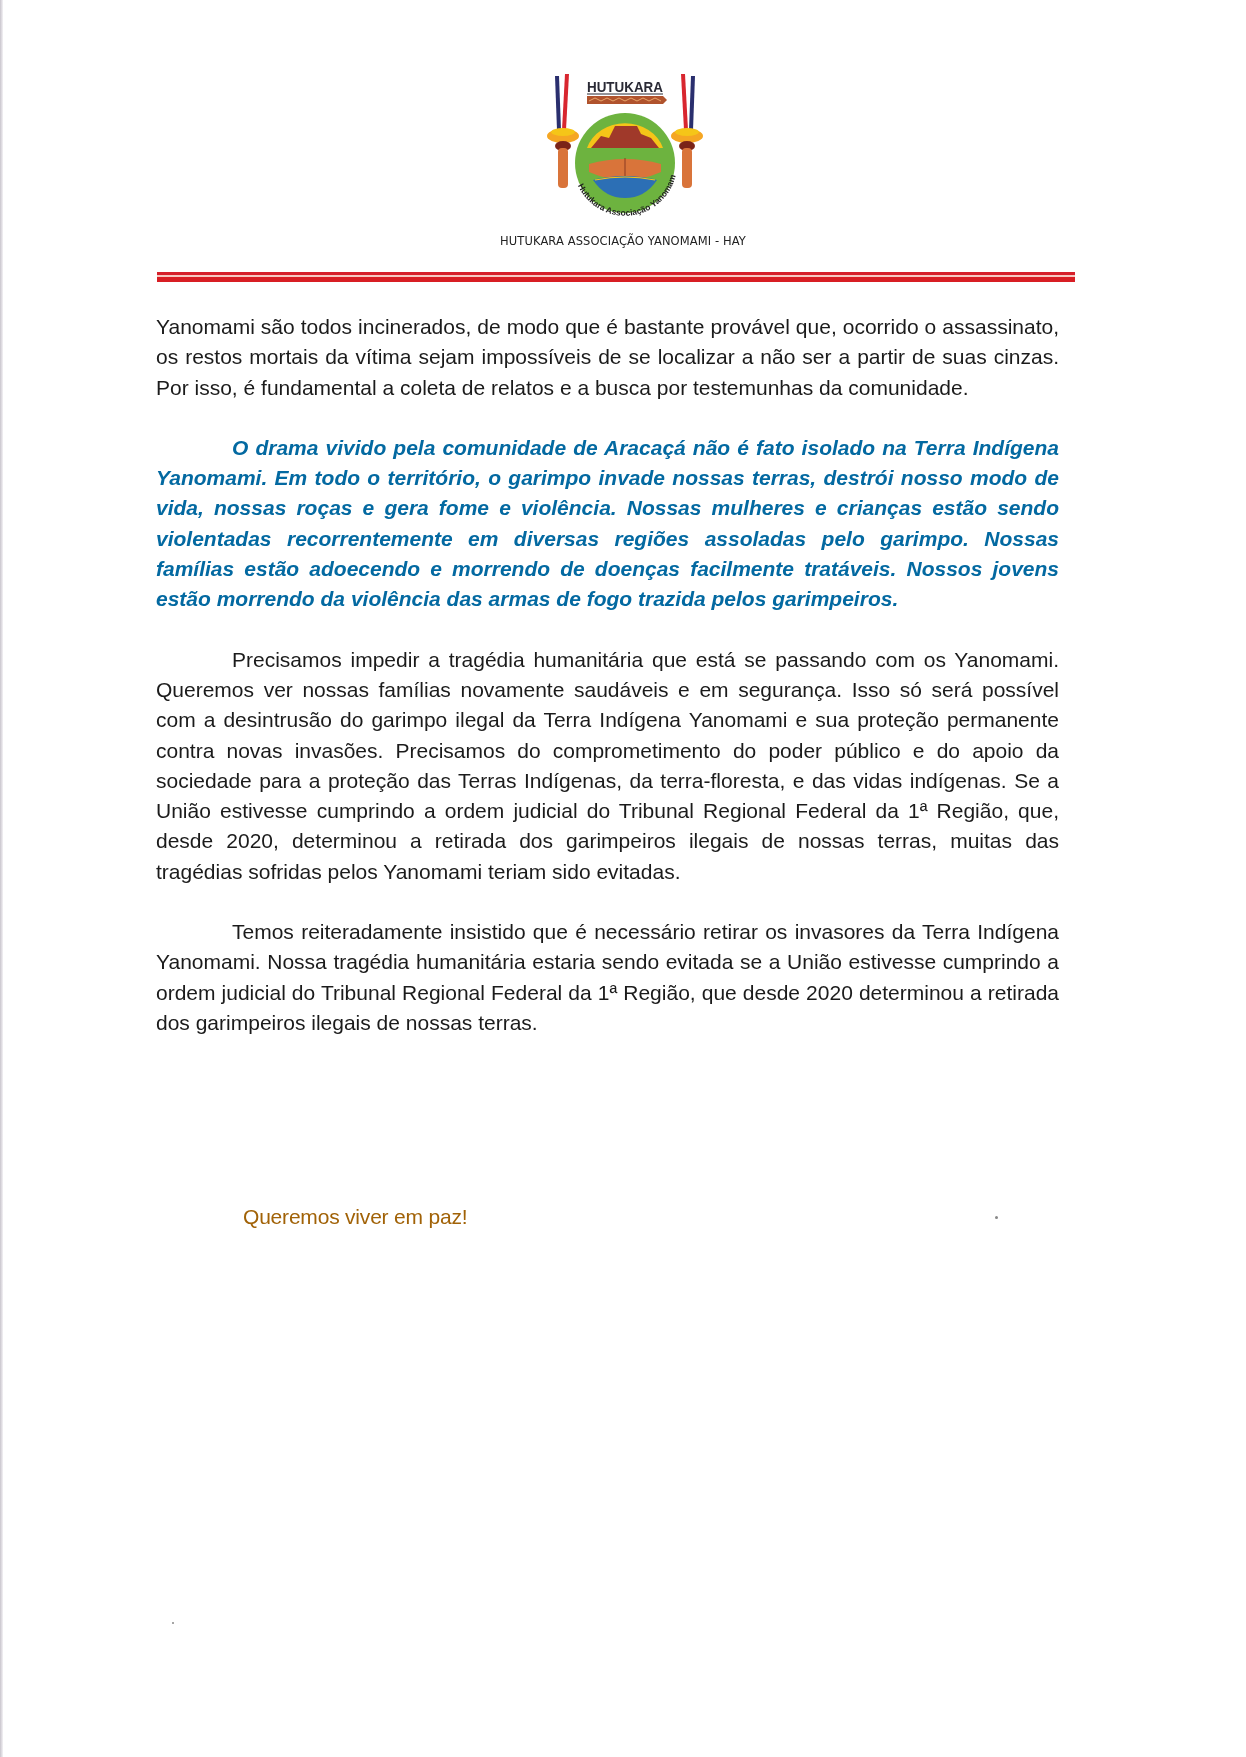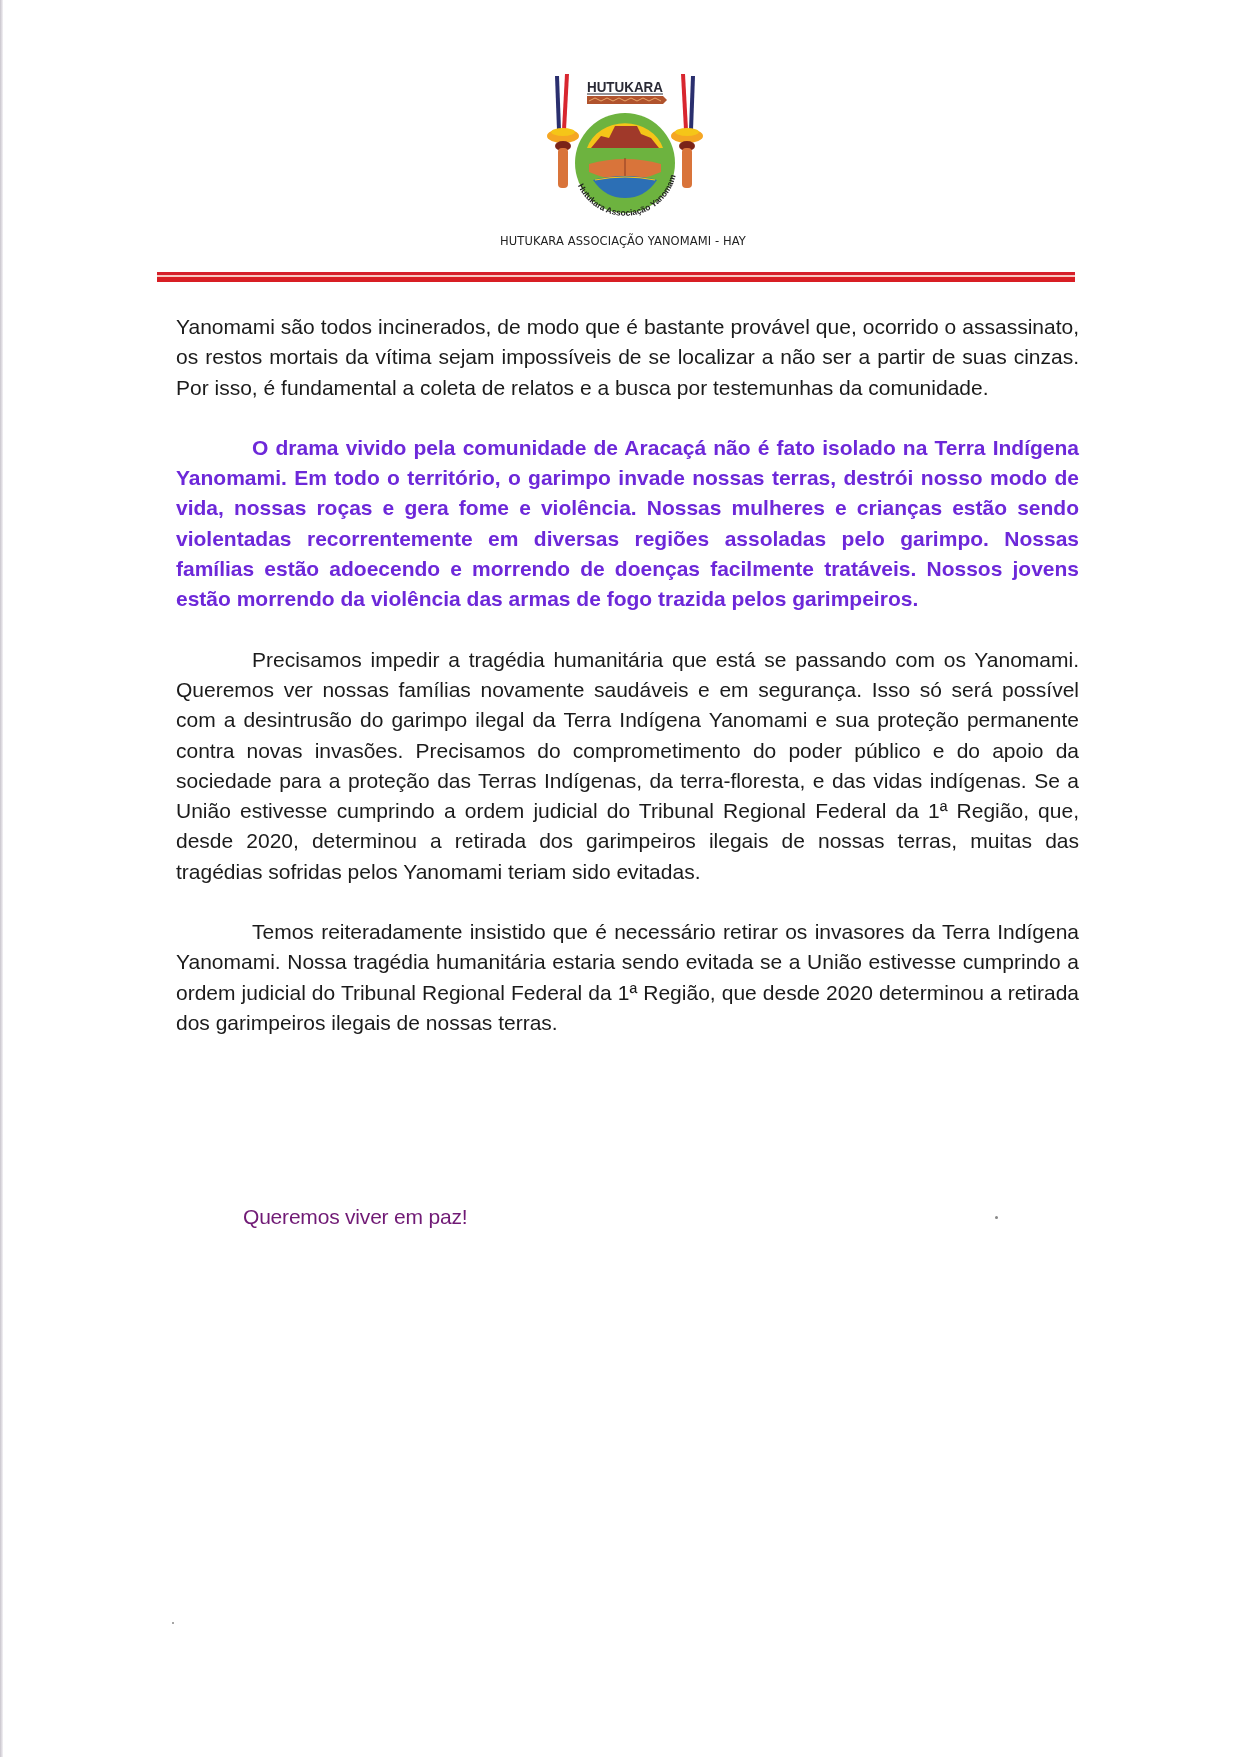--- a/index.html
+++ b/index.html
@@ -61,45 +61,46 @@
     .rule .line-gap {
       position: absolute; left: 0; top: 3px; width: 100%; height: 2px;
       background: #f7c9c2;
     }
     .rule .line-bottom {
       position: absolute; left: 0; top: 5px; width: 100%; height: 5px;
       background: #d81e24;
     }
     .body-text {
       position: absolute;
-      left: 176px;
+      left: 156px;
       top: 312px;
       width: 903px;
       font-size: 21px;
       line-height: 30.3px;
       text-align: justify;
       color: #1b1b1b;
     }
     .body-text p {
       margin: 0 0 30px 0;
     }
     .indent {
       display: inline-block;
       width: 76px;
     }
     .bold {
       font-weight: bold;
-      color: #6d28d9;
+      color: #0369a1;
+      font-style: italic;
     }
     .closing {
       position: absolute;
       left: 243px;
       top: 1205px;
       font-size: 21px;
-      color: #701a75;
+      color: #a16207;
       letter-spacing: -0.2px;
     }
     .speck {
       position: absolute;
       width: 3px; height: 3px;
       border-radius: 50%;
       background: #888;
     }
   </style>
 </head>

